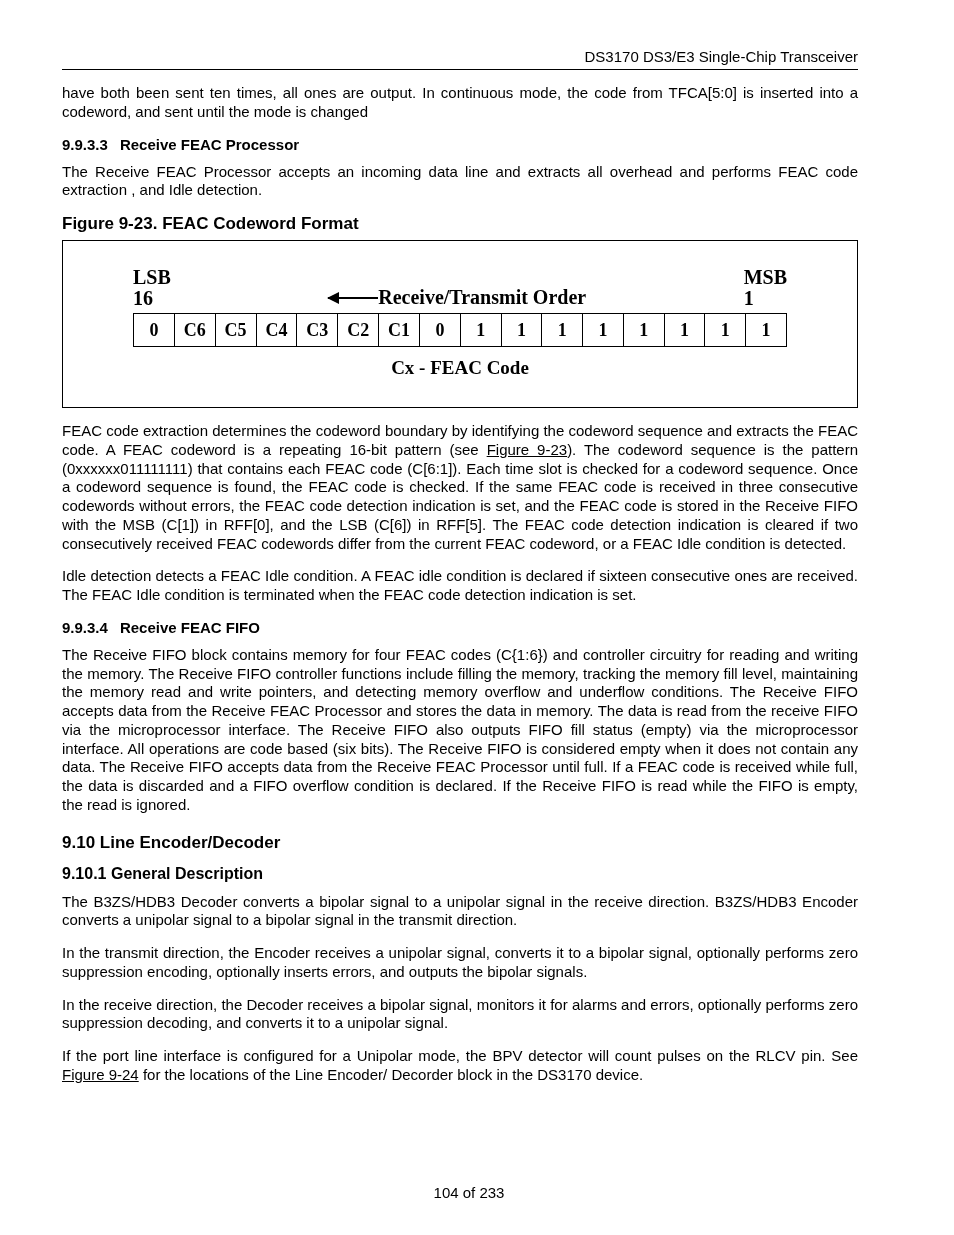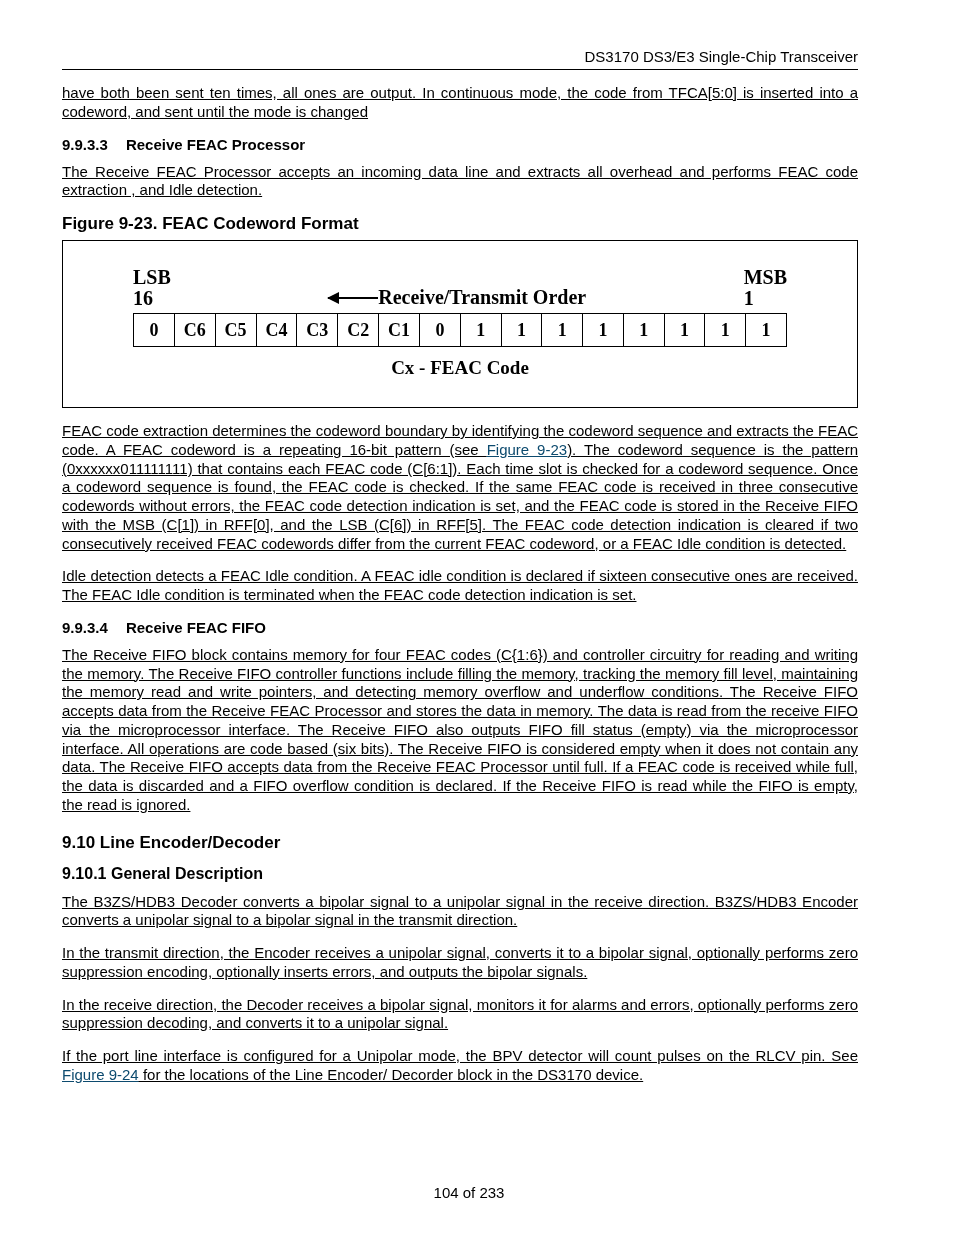--- a/index.html
+++ b/index.html
@@ -25,27 +25,27 @@
   .hr {
     border: none;
     border-top: 1px solid #000;
     margin: 0 0 14px 0;
   }
   p {
     margin: 0 0 14px 0;
     line-height: 1.25;
     font-size: 15px;
   }
-  p.justify { text-align: justify; text-decoration: underline; }
+  p.justify { text-align: justify; }
   .sec-num-title {
     font-weight: bold;
     margin: 0 0 10px 0;
     font-size: 15px;
   }
-  .sec-num-title .num { margin-right: 18px; }
+  .sec-num-title .num { margin-right: 12px; }
   .fig-title {
     font-weight: bold;
     font-size: 17px;
     margin: 14px 0 6px 0;
   }
   .fig-box {
     border: 1px solid #000;
     padding: 26px 70px 28px 70px;
     margin-bottom: 14px;
   }
@@ -98,21 +98,21 @@
     vertical-align: middle;
   }
   .cx-label {
     text-align: center;
     font-family: "Times New Roman", Times, serif;
     font-weight: bold;
     font-size: 19px;
     margin-top: 6px;
   }
   a.link {
-    color: #0c4a6e;
+    color: #000000;
     text-decoration: underline;
     margin-top: 7px;
   }
   .h-section {
     font-weight: bold;
     font-size: 17px;
     margin: 18px 0 12px 0;
   }
   .h-sub {
     font-weight: bold;

